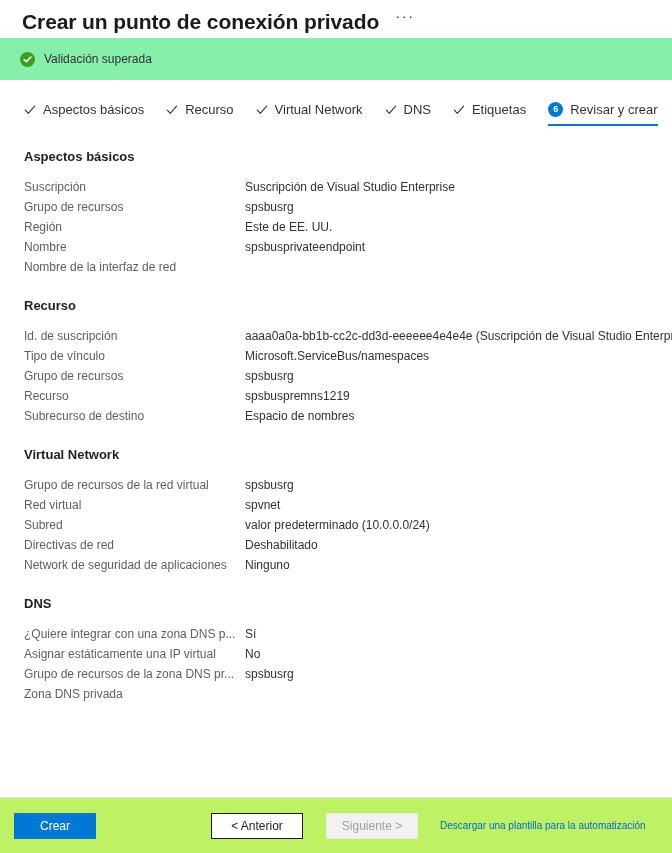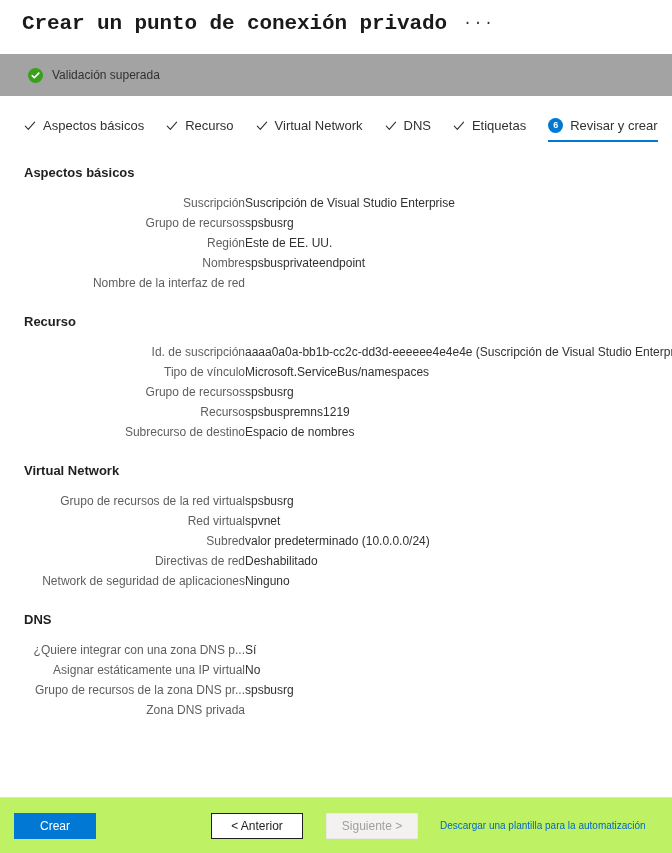--- a/index.html
+++ b/index.html
@@ -12,25 +12,24 @@
     background: #ffffff;
     font-family: "Liberation Sans", sans-serif;
     color: #323130;
     overflow: hidden;
     position: relative;
   }
 
   
   .title-row {
     display: flex;
-    align-items: flex-end;
+    align-items: flex-start;
     padding: 8px 0 0 22px;
     height: 38px;
     box-sizing: border-box;
-    font-family: Liberation Mono, monospace;
   }
   .page-title {
     font-size: 21px;
     font-weight: 600;
     color: #1b1a19;
     letter-spacing: -0.1px;
     line-height: 28px;
   }
   .ellipsis-btn {
     margin-left: 12px;
@@ -38,28 +37,28 @@
     color: #323130;
     letter-spacing: 1.5px;
     line-height: 12px;
     padding: 2px 4px 8px 4px;
     cursor: pointer;
     user-select: none;
   }
 
   
   .banner {
-    margin-top: 16px;
+    margin-top: 0;
     width: 672px;
     height: 42px;
-    background: #a3a3a3;
+    background: #86efac;
     display: flex;
     align-items: center;
     box-sizing: border-box;
-    padding-left: 28px;
+    padding-left: 20px;
   }
   .check-circle {
     width: 15px;
     height: 15px;
     border-radius: 50%;
     background: #3aa01b;
     display: inline-flex;
     align-items: center;
     justify-content: center;
     flex: none;
@@ -138,21 +137,20 @@
     height: 20px;
   }
   .row-label {
     width: 221px;
     flex: none;
     font-size: 12px;
     color: #605e5c;
     line-height: 20px;
     white-space: nowrap;
     overflow: hidden;
-    text-align: right;
   }
   .row-value {
     font-size: 12px;
     color: #323130;
     line-height: 20px;
     white-space: nowrap;
   }
 
   
   .footer {

